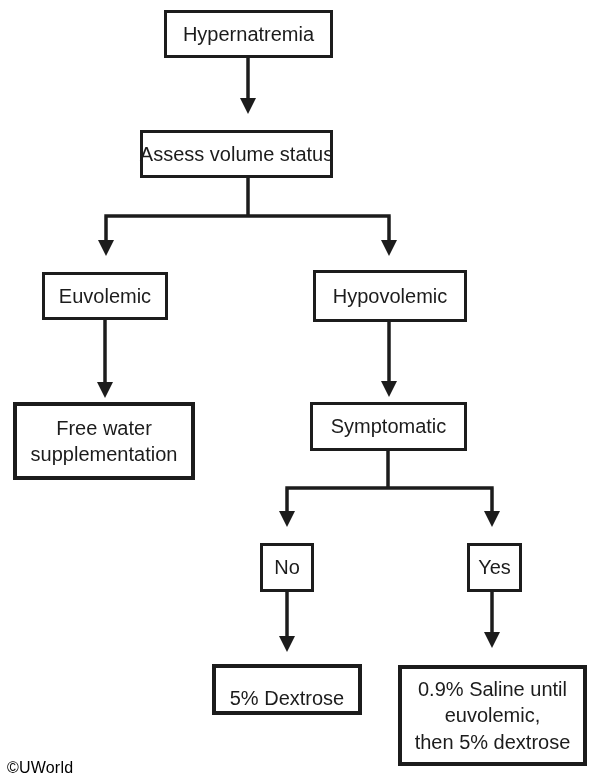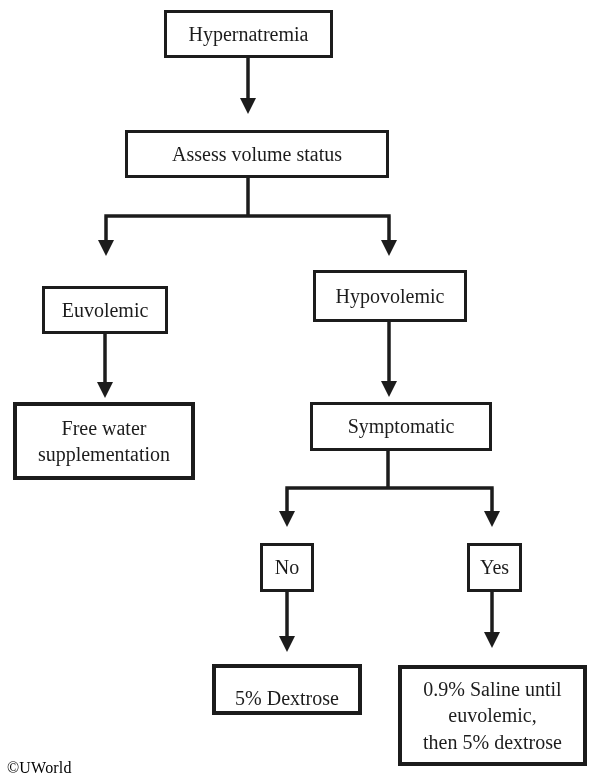--- a/index.html
+++ b/index.html
@@ -5,21 +5,21 @@
   html, body {
     margin: 0;
     padding: 0;
     background: #ffffff;
   }
   .canvas {
     position: relative;
     width: 600px;
     height: 782px;
     background: #ffffff;
-    font-family: Liberation Serif, serif;
+    font-family: Liberation Sans, sans-serif;
     color: #1c1c1c;
     overflow: hidden;
   }
   .connectors {
     position: absolute;
     left: 0;
     top: 0;
     width: 600px;
     height: 782px;
   }
@@ -42,25 +42,25 @@
     align-items: center;
     justify-content: center;
     text-align: center;
     font-size: 20px;
     line-height: 1.32;
     white-space: nowrap;
   }
   .node.thick { border-width: 4px; }
 
   .node-hypernatremia { left: 164px; top: 10px;  width: 169px; height: 48px; }
-  .node-assess        { left: 125px; top: 130px; width: 264px; height: 48px; }
-  .node-euvolemic     { left: 42px;  top: 272px; width: 126px; height: 48px; margin-top: 14px; }
+  .node-assess        { left: 140px; top: 130px; width: 193px; height: 48px; }
+  .node-euvolemic     { left: 42px;  top: 272px; width: 126px; height: 48px; }
   .node-hypovolemic   { left: 313px; top: 270px; width: 154px; height: 52px; }
   .node-free-water    { left: 13px;  top: 402px; width: 182px; height: 78px; align-items: center; }
-  .node-symptomatic   { left: 310px; top: 402px; width: 182px; height: 49px; }
+  .node-symptomatic   { left: 310px; top: 402px; width: 157px; height: 49px; }
   .node-no            { left: 260px; top: 543px; width: 54px;  height: 49px; }
   .node-yes           { left: 467px; top: 543px; width: 55px;  height: 49px; }
   .node-dextrose      { left: 212px; top: 664px; width: 150px; height: 51px; justify-content: flex-end; }
   .node-saline        { left: 398px; top: 665px; width: 189px; height: 101px; }
 
   .copyright {
     position: absolute;
     left: 7px;
     top: 759px;
     font-size: 16px;

